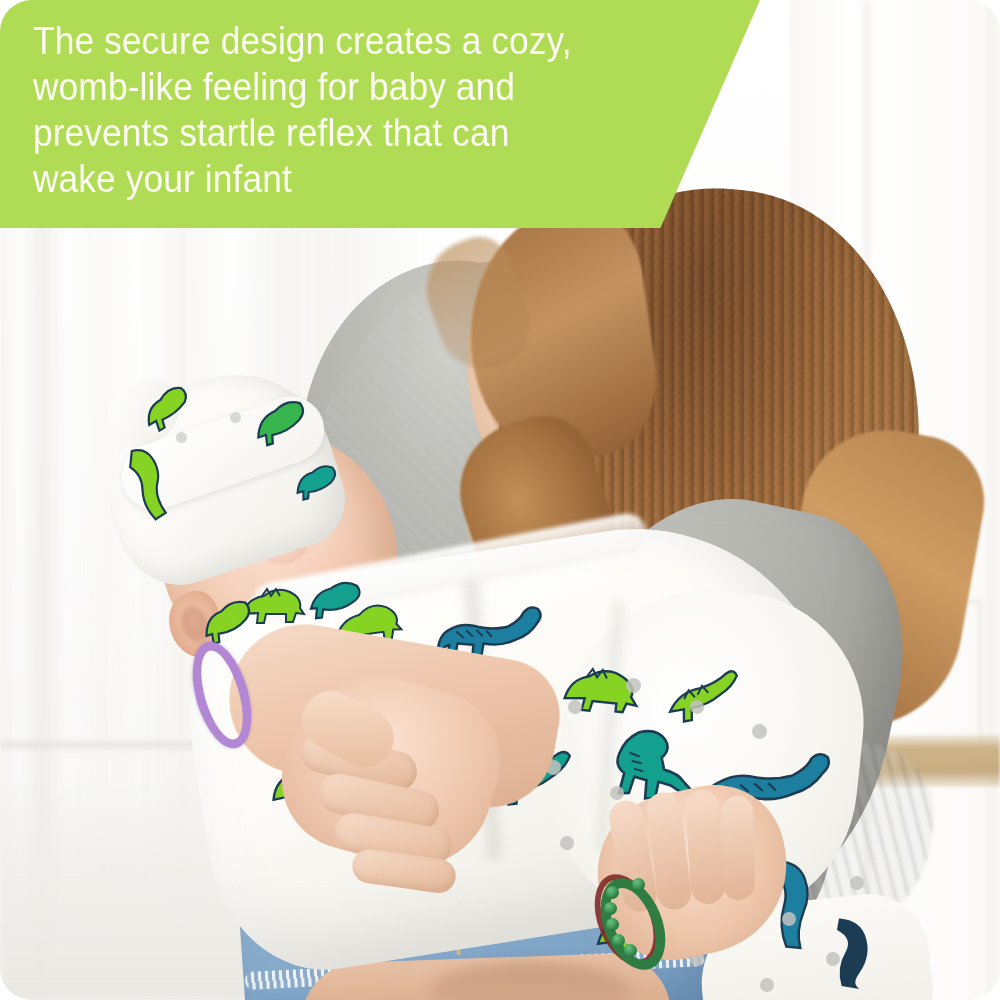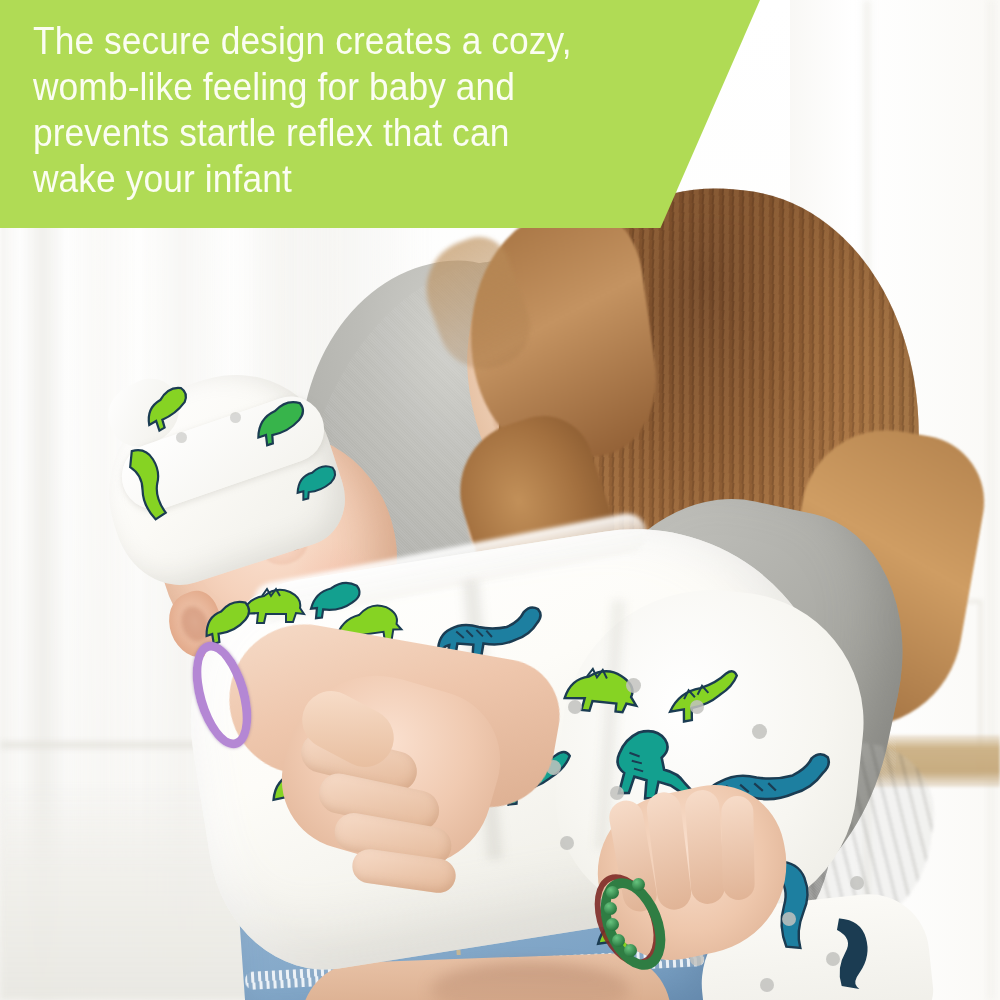--- a/index.html
+++ b/index.html
@@ -3,20 +3,21 @@
 <meta charset="utf-8">
 <style>
   html,body{margin:0;padding:0;background:#fff;}
   body{font-family:"Liberation Sans",sans-serif;}
 
   #stage{
     position:relative;
     width:1000px;height:1000px;
     overflow:hidden;
     background:#ffffff;
+    border-radius:32px;
   }
 
   
   #photo{position:absolute;inset:0;overflow:hidden;background:#fdfdfb;}
 
   
   .bg-base{position:absolute;inset:0;
     background:
       linear-gradient(180deg,#ffffff 0%,#fdfdfc 45%,#f6f5f2 100%);}
   .bg-curtain{position:absolute;left:0;top:0;width:330px;height:1000px;

